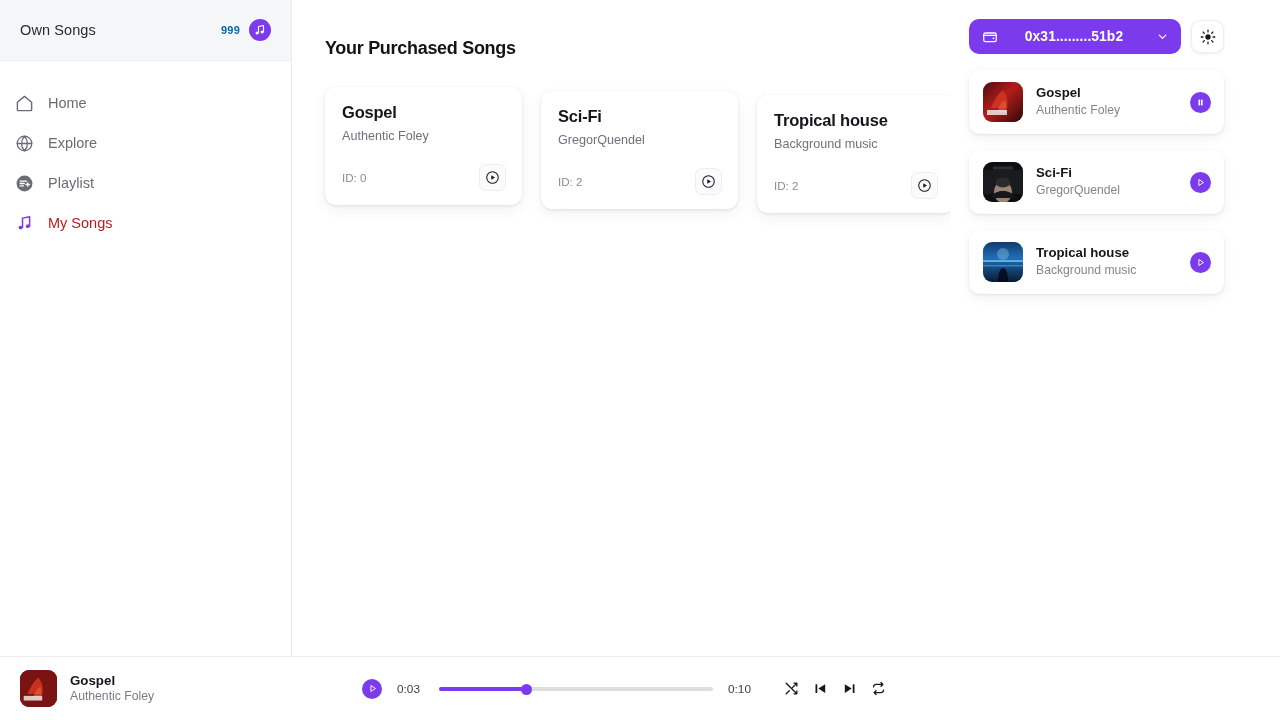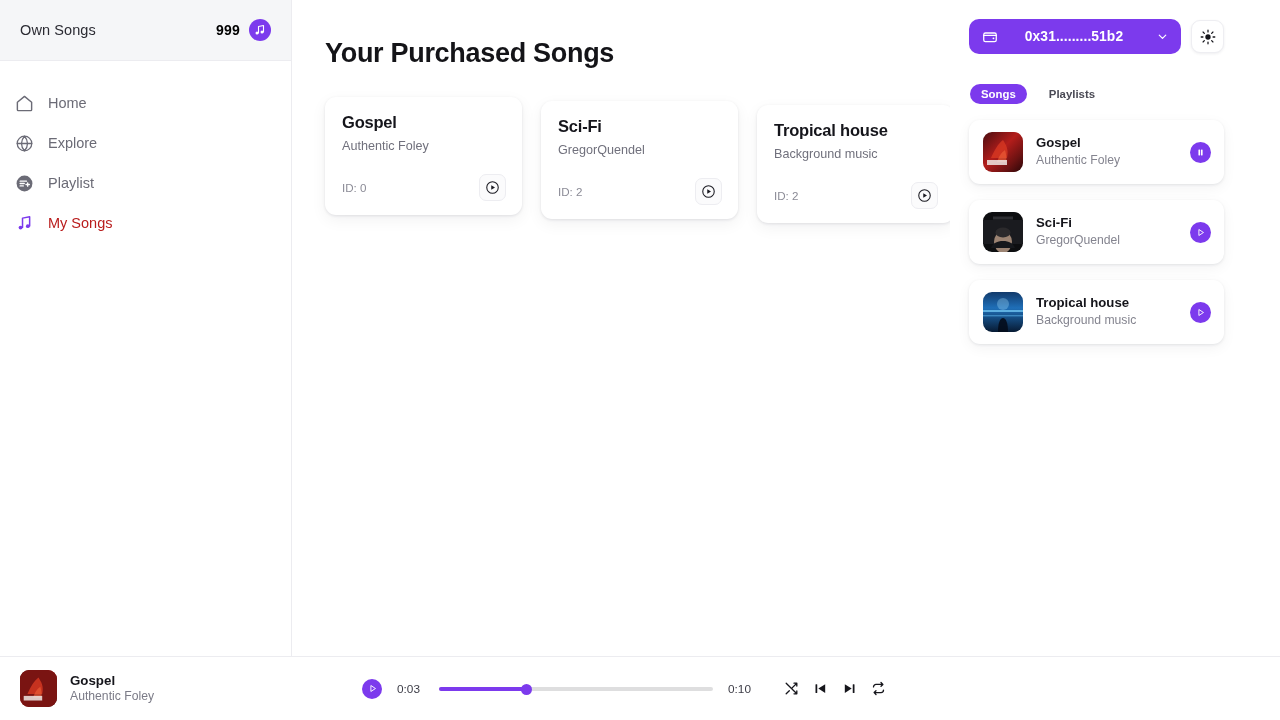--- a/index.html
+++ b/index.html
@@ -27,21 +27,21 @@
     padding: 0 20px 0 20px;
   }
   .brand-name {
     font-size: 14.5px; color: #2b2b33; font-weight: 400;
     letter-spacing: .1px;
   }
   .header-right {
     margin-left: auto; display: flex; align-items: center; gap: 9px;
   }
   .credit-count {
-    font-size: 14px; font-weight: 700; color: #000000;
+    font-size: 11px; font-weight: 700; color: #0369a1;
     letter-spacing: .2px;
     margin-left: 24px;
   }
   .credit-badge {
     width: 22px; height: 22px; border-radius: 50%;
     background: #7c3aed;
     display: flex; align-items: center; justify-content: center;
   }
   .credit-badge svg { width: 12px; height: 12px; display: block; }
 
@@ -58,21 +58,21 @@
 
   
   .main {
     position: absolute; left: 292px; top: 0;
     width: 697px; height: 656px;
     background: #ffffff;
     border-right: 1px solid #ececf0;
     padding: 38px 0 0 33px;
   }
   .page-title {
-    font-size: 27px; font-weight: 700; color: #141418;
+    font-size: 18px; font-weight: 700; color: #141418;
     letter-spacing: -.3px; margin-bottom: 28px;
   }
   .cards-row { display: flex; align-items: flex-start; gap: 19px; }
   .song-card {
     background: #ffffff;
     border-radius: 11px;
     box-shadow: 0 1px 3px rgba(16,18,36,.10), 0 5px 16px rgba(16,18,36,.055);
     padding: 16px 16px 14px 17px;
     width: 197px;
     position: relative;
@@ -323,24 +323,20 @@
       <div class="theme-btn">
         <span>
           <svg viewBox="0 0 24 24" fill="none" stroke="#16161c" stroke-width="1.9" stroke-linecap="round" stroke-linejoin="round">
             <circle cx="12" cy="12" r="4" fill="#16161c" stroke="none"></circle>
             <path d="M12 1.8v2.6M12 19.6v2.6M4.6 4.6l1.9 1.9M17.5 17.5l1.9 1.9M1.8 12h2.6M19.6 12h2.6M4.6 19.4l1.9-1.9M17.5 6.5l1.9-1.9"></path>
           </svg>
         </span>
       </div>
     </div>
 
-    <div class="tabs">
-      <span class="tab active">Songs</span>
-      <span class="tab">Playlists</span>
-    </div>
 
     <div class="song-list">
 
       <div class="list-item">
         <span class="thumb">
           <svg viewBox="0 0 40 40">
             <defs>
               <linearGradient id="gRed" x1="0" y1="0" x2="1" y2="1">
                 <stop offset="0%" stop-color="#4a0d10"></stop>
                   <stop offset="45%" stop-color="#b31d1b"></stop>

